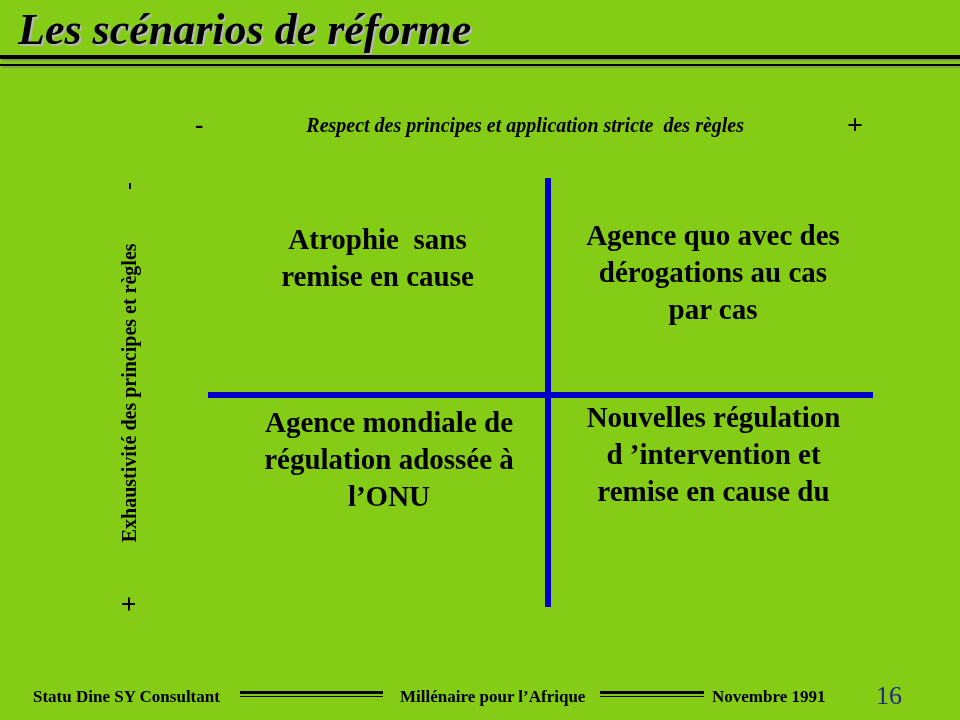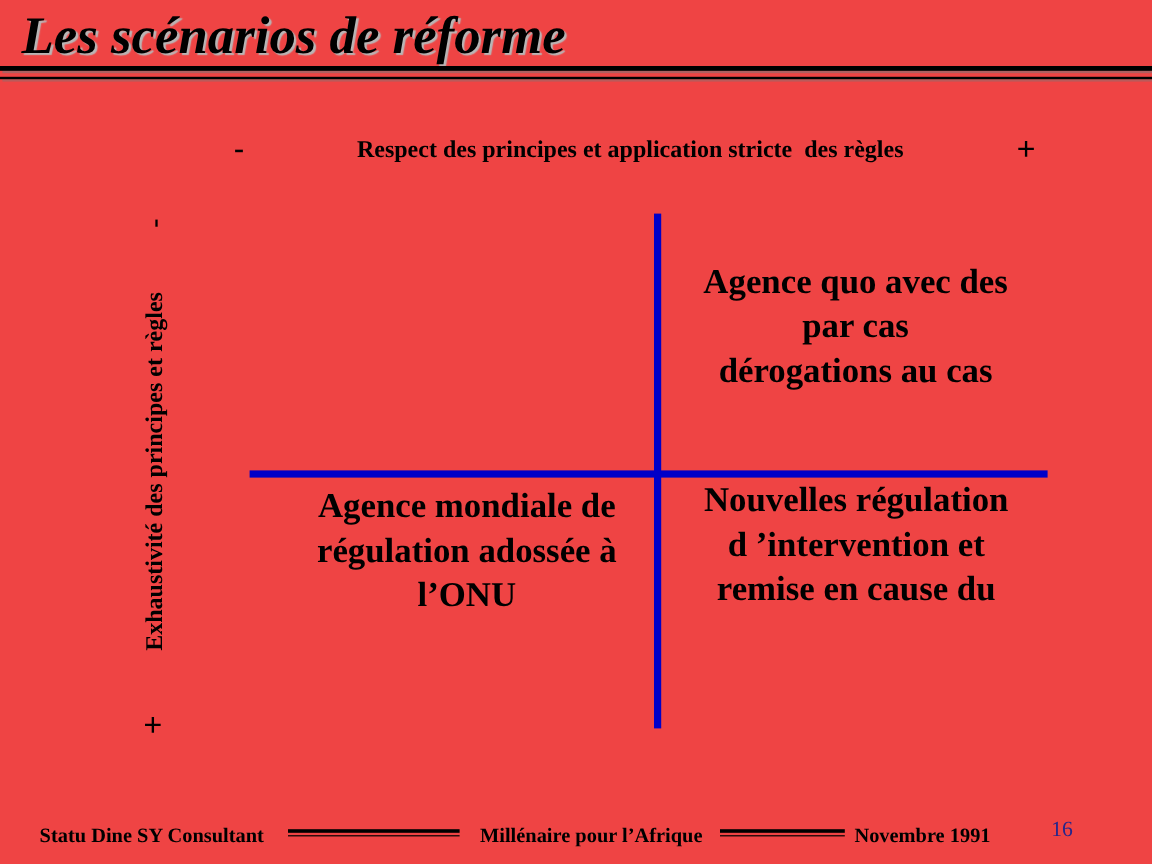--- a/index.html
+++ b/index.html
@@ -1,20 +1,20 @@
 <!DOCTYPE html>
 <html><head>
 <meta charset="utf-8">
 <style>
   html, body { margin: 0; padding: 0; background: #fff; }
   .slide {
     position: relative;
     width: 960px;
     height: 720px;
-    background: #ef4444;
+    background: #84cc16;
     font-family: "Liberation Serif", "DejaVu Serif", serif;
     color: #000;
     overflow: hidden;
   }
 
   
   .slide-title {
     position: absolute;
     left: 18px;
     top: 4px;
@@ -44,21 +44,21 @@
     position: absolute;
     left: 195px; top: 108px;
     width: 668px; height: 34px;
     display: flex;
     justify-content: space-between;
     align-items: center;
     font-weight: bold;
   }
   .x-axis .sign-minus { font-size: 25px; }
   .x-axis .sign-plus  { font-size: 28px; }
-  .x-axis .axis-text  { font-size: 20px; white-space: pre; }
+  .x-axis .axis-text  { font-size: 20px; white-space: pre; font-style: italic; }
 
   
   .y-axis {
     position: absolute;
     left: -86px; top: 377px;
     width: 430px; height: 40px;
     display: flex;
     justify-content: space-between;
     align-items: center;
     font-weight: bold;
@@ -112,21 +112,21 @@
     top: 691px;
     height: 2px;
     border-top: 3px solid #000;
     border-bottom: 1px solid #000;
   }
   .footer-sep-1 { left: 240px; width: 143px; }
   .footer-sep-2 { left: 600px; width: 104px; }
   .page-number {
     position: absolute;
     left: 876px; top: 681px;
-    font-size: 18px;
+    font-size: 26px;
     color: #26268C;
     white-space: pre;
   }
 </style>
 </head>
 <body>
 
 <div class="slide">
 
   <div class="slide-title">Les scénarios de réforme</div>
@@ -141,25 +141,29 @@
 
   <div class="y-axis">
     <span class="sign-plus">+</span>
     <span class="axis-text">Exhaustivité des principes et règles</span>
     <span class="sign-minus">-</span>
   </div>
 
   <div class="axis-vline"></div>
   <div class="axis-hline"></div>
 
+  <div class="quad quad-tl">
+    <div>Atrophie  sans</div>
+    <div>remise en cause</div>
+  </div>
 
   <div class="quad quad-tr">
     <div>Agence quo avec des</div>
+    <div>dérogations au cas</div>
     <div>par cas</div>
-    <div>dérogations au cas</div>
   </div>
 
   <div class="quad quad-bl">
     <div>Agence mondiale de</div>
     <div>régulation adossée à</div>
     <div>l’ONU</div>
   </div>
 
   <div class="quad quad-br">
     <div>Nouvelles régulation</div>

